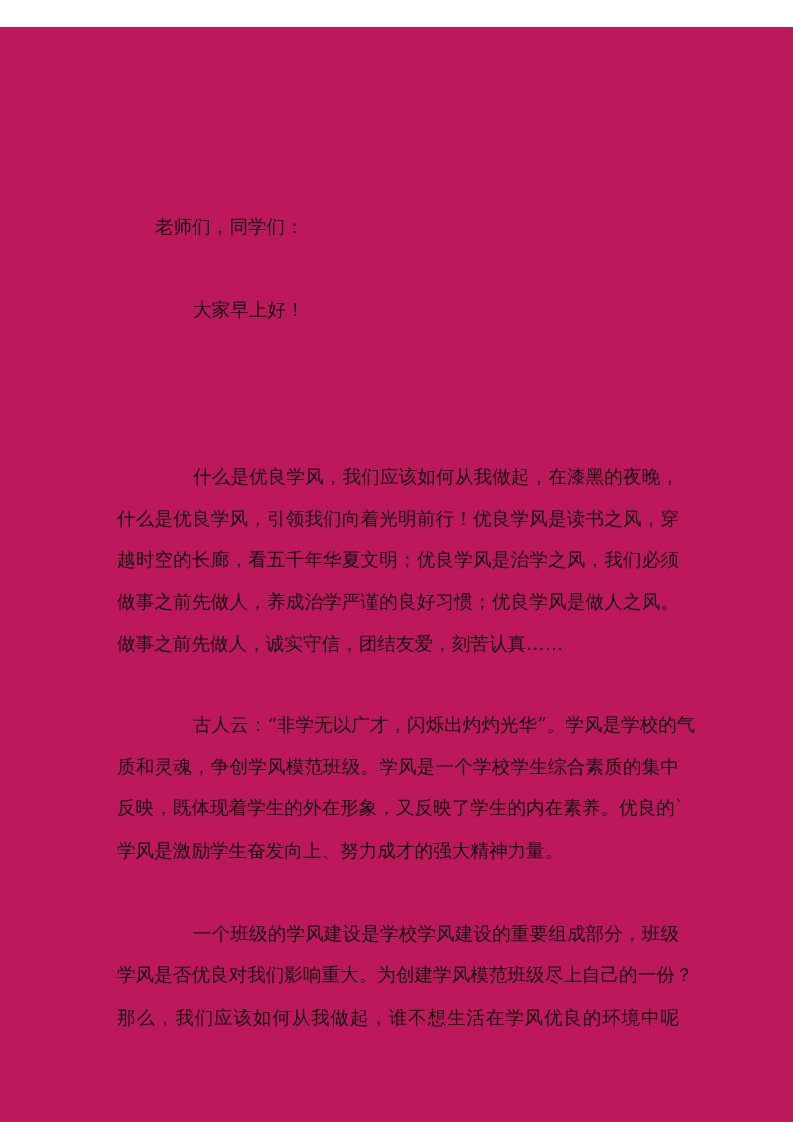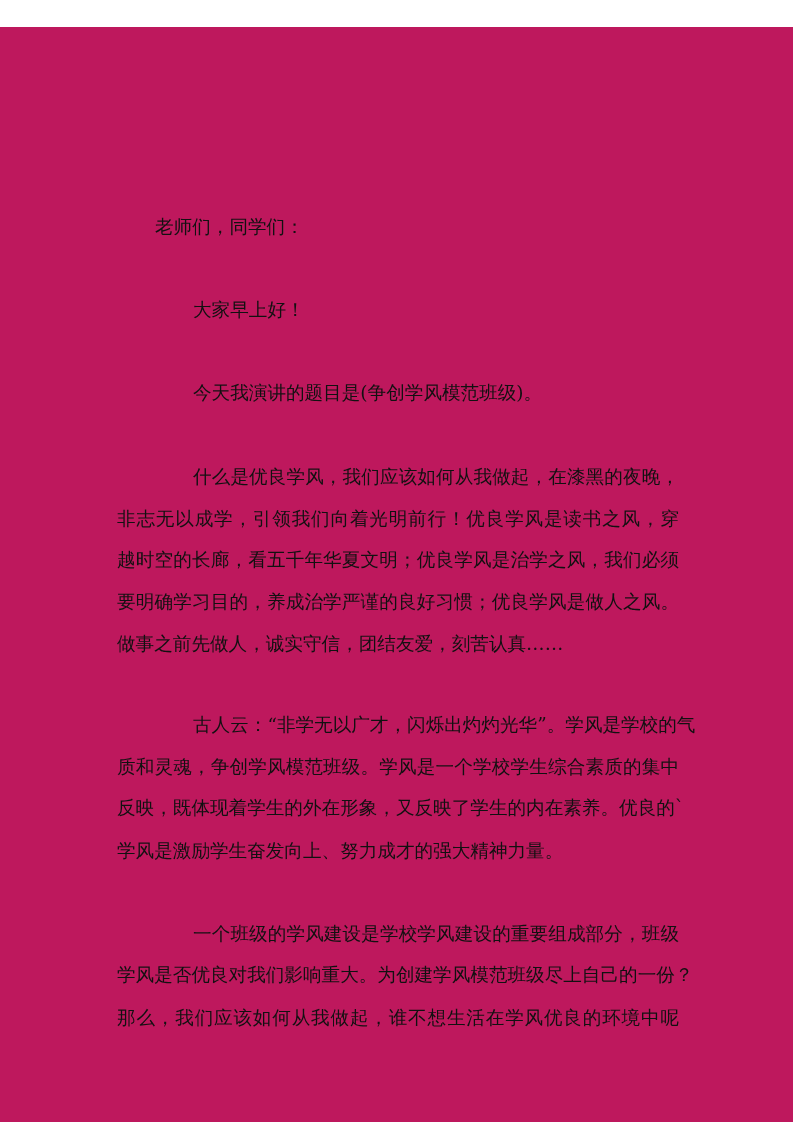--- a/index.html
+++ b/index.html
@@ -27,27 +27,26 @@
 </style>
 </head>
 <body>
 
 <div class="page">
 
   <div class="line salutation" style="top:188px;">老师们，同学们：</div>
 
   <div class="line indent-last" style="top:271px;">大家早上好！</div>
 
-  <div class="line indent-last" style="top:354px;">今天我演讲的题目是(争创学风模范班级)。</div>
 
   <div>
     <div class="line indent" style="top:438px;">什么是优良学风，我们应该如何从我做起，在漆黑的夜晚，</div>
-    <div class="line full" style="top:480px;">非志无以成学，引领我们向着光明前行！优良学风是读书之风，穿</div>
+    <div class="line full" style="top:480px;">什么是优良学风，引领我们向着光明前行！优良学风是读书之风，穿</div>
     <div class="line full" style="top:521px;">越时空的长廊，看五千年华夏文明；优良学风是治学之风，我们必须</div>
-    <div class="line full" style="top:563px;">要明确学习目的，养成治学严谨的良好习惯；优良学风是做人之风。</div>
+    <div class="line full" style="top:563px;">做事之前先做人，养成治学严谨的良好习惯；优良学风是做人之风。</div>
     <div class="line last" style="top:605px;">做事之前先做人，诚实守信，团结友爱，刻苦认真……</div>
   </div>
 
   <div>
     <div class="line indent" style="top:686px;">古人云：“非学无以广才，闪烁出灼灼光华”。学风是学校的气</div>
     <div class="line full" style="top:728px;">质和灵魂，争创学风模范班级。学风是一个学校学生综合素质的集中</div>
     <div class="line full" style="top:769px;">反映，既体现着学生的外在形象，又反映了学生的内在素养。优良的`</div>
     <div class="line last" style="top:812px;">学风是激励学生奋发向上、努力成才的强大精神力量。</div>
   </div>
 

